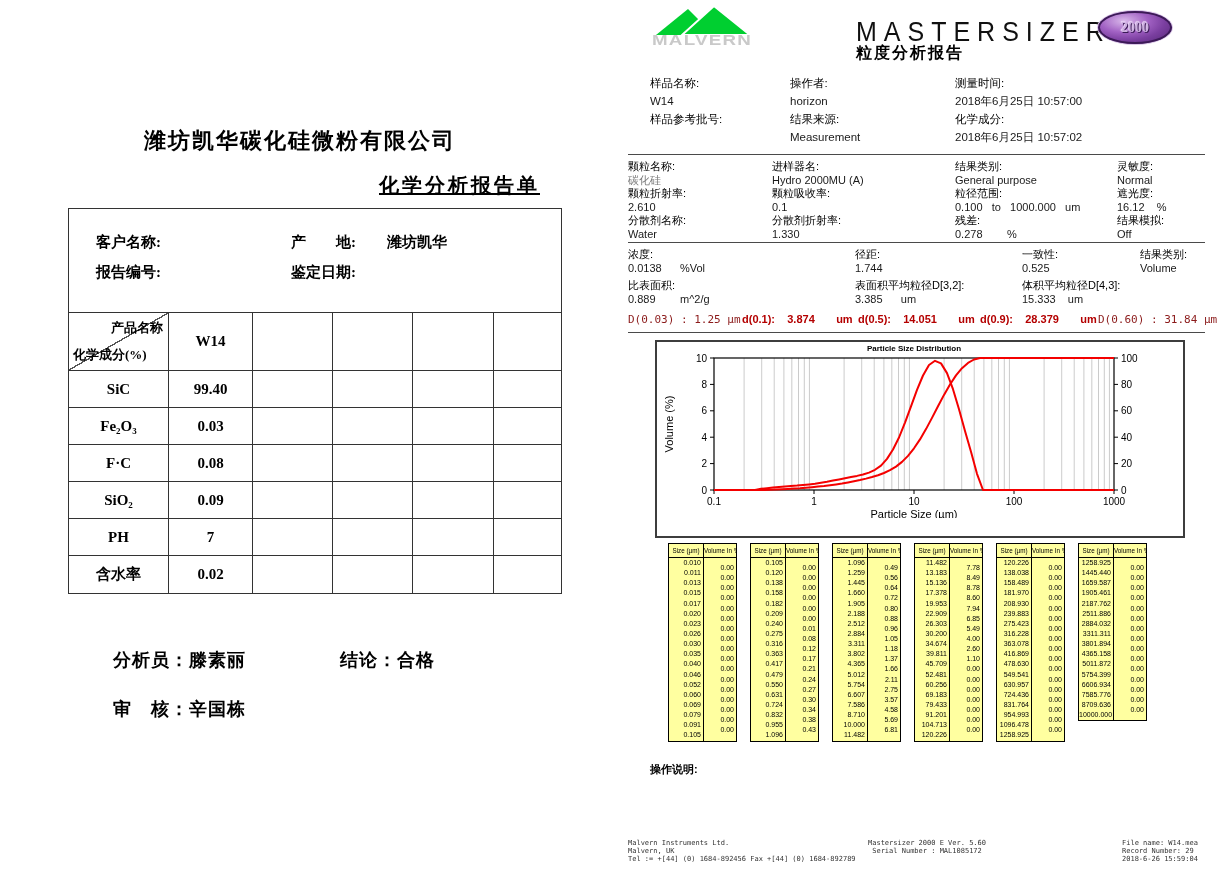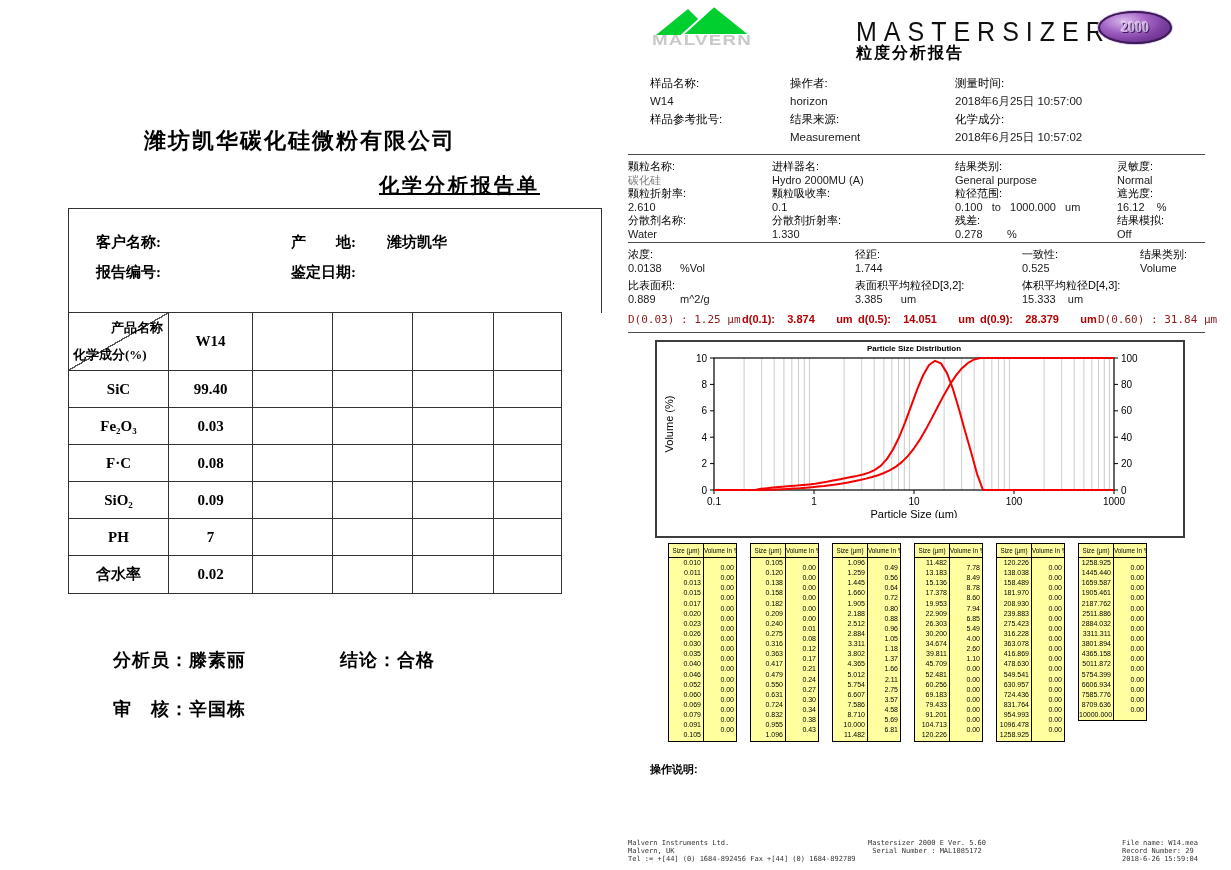--- a/index.html
+++ b/index.html
@@ -2,21 +2,21 @@
 <html><head>
 <meta charset="utf-8">
 <style>
   html,body{margin:0;padding:0;background:#fff;}
   body{width:1231px;height:870px;position:relative;font-family:"Liberation Sans",sans-serif;color:#000;overflow:hidden;}
   .abs{position:absolute;}
   
   .serif{font-family:"Liberation Serif","DejaVu Serif",serif;font-weight:700;}
   .ltitle{width:480px;left:60px;text-align:center;font-size:22px;letter-spacing:2px;}
   .lsub{width:480px;left:60px;text-align:right;font-size:20px;letter-spacing:3px;text-decoration:underline;}
-  .infobox{left:68px;top:208px;width:492px;height:104px;border:1px solid #333;border-bottom:none;padding-left:40px;}
+  .infobox{left:68px;top:208px;width:492px;height:104px;border:1px solid #333;border-bottom:none;}
   .infolbl{font-size:15px;white-space:pre;}
   .mgrid{left:68px;top:312px;width:492px;display:grid;grid-template-columns:100px 84px 80px 80px 81px 67px;grid-template-rows:58px repeat(6,37px);border:1px solid #333;}
   .mcell{border-right:1px solid #333;border-bottom:1px solid #333;display:flex;align-items:center;justify-content:center;font-size:15px;font-family:"Liberation Serif","DejaVu Serif",serif;font-weight:700;}
   .mcell:nth-child(6n){border-right:none;}
   .mgrid .lastrow{border-bottom:none;}
   .diag{position:relative;background:linear-gradient(to bottom right,transparent calc(50% - 0.7px),#555 calc(50% - 0.7px),#555 calc(50% + 0.7px),transparent calc(50% + 0.7px));}
   .diag .tr{position:absolute;top:6px;right:5px;font-size:13px;}
   .diag .bl{position:absolute;bottom:6px;left:4px;font-size:13px;}
   .signline{font-size:18px;letter-spacing:1px;white-space:pre;}
   

